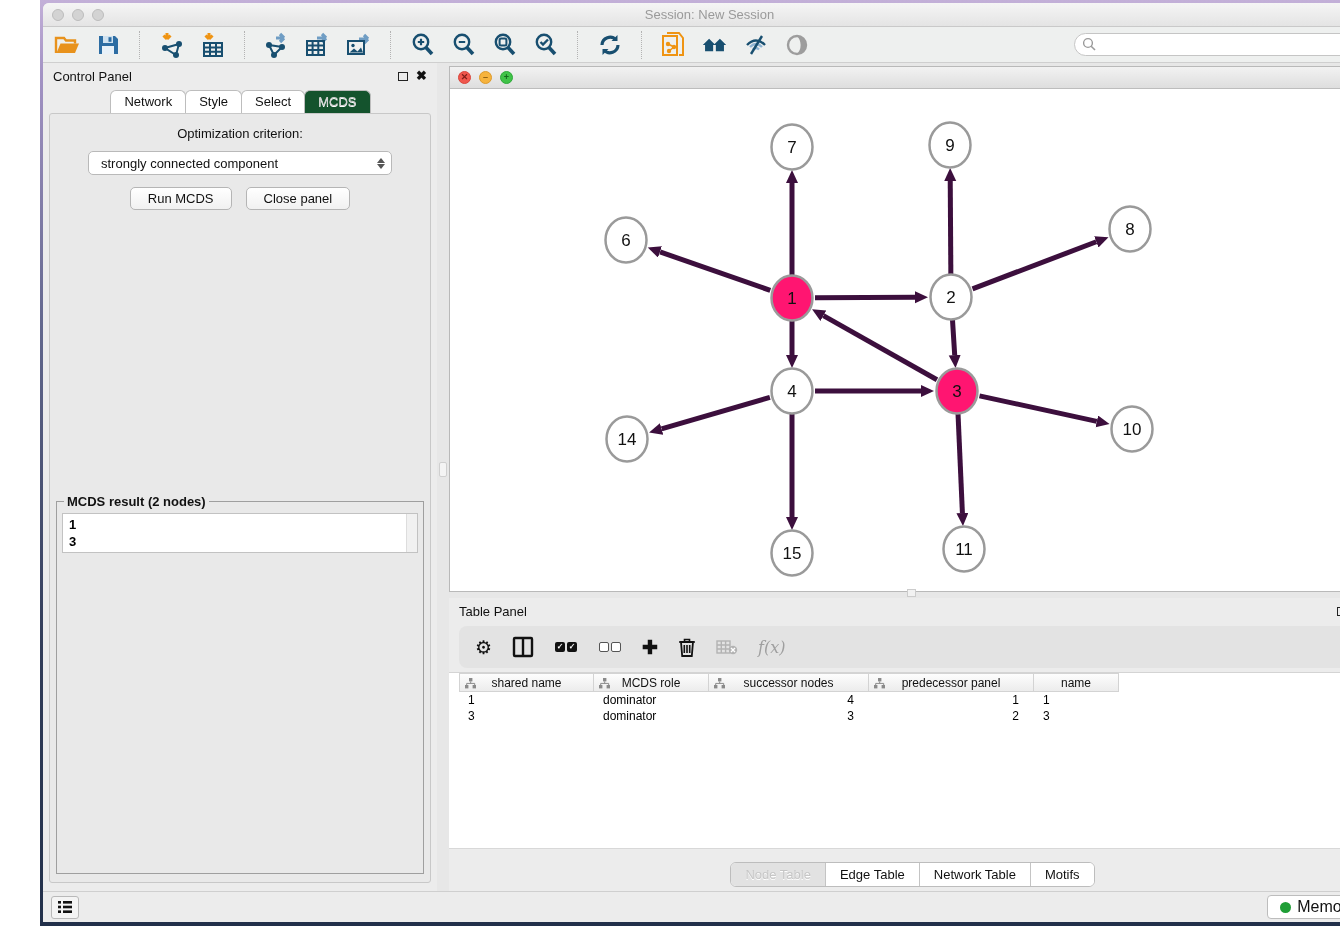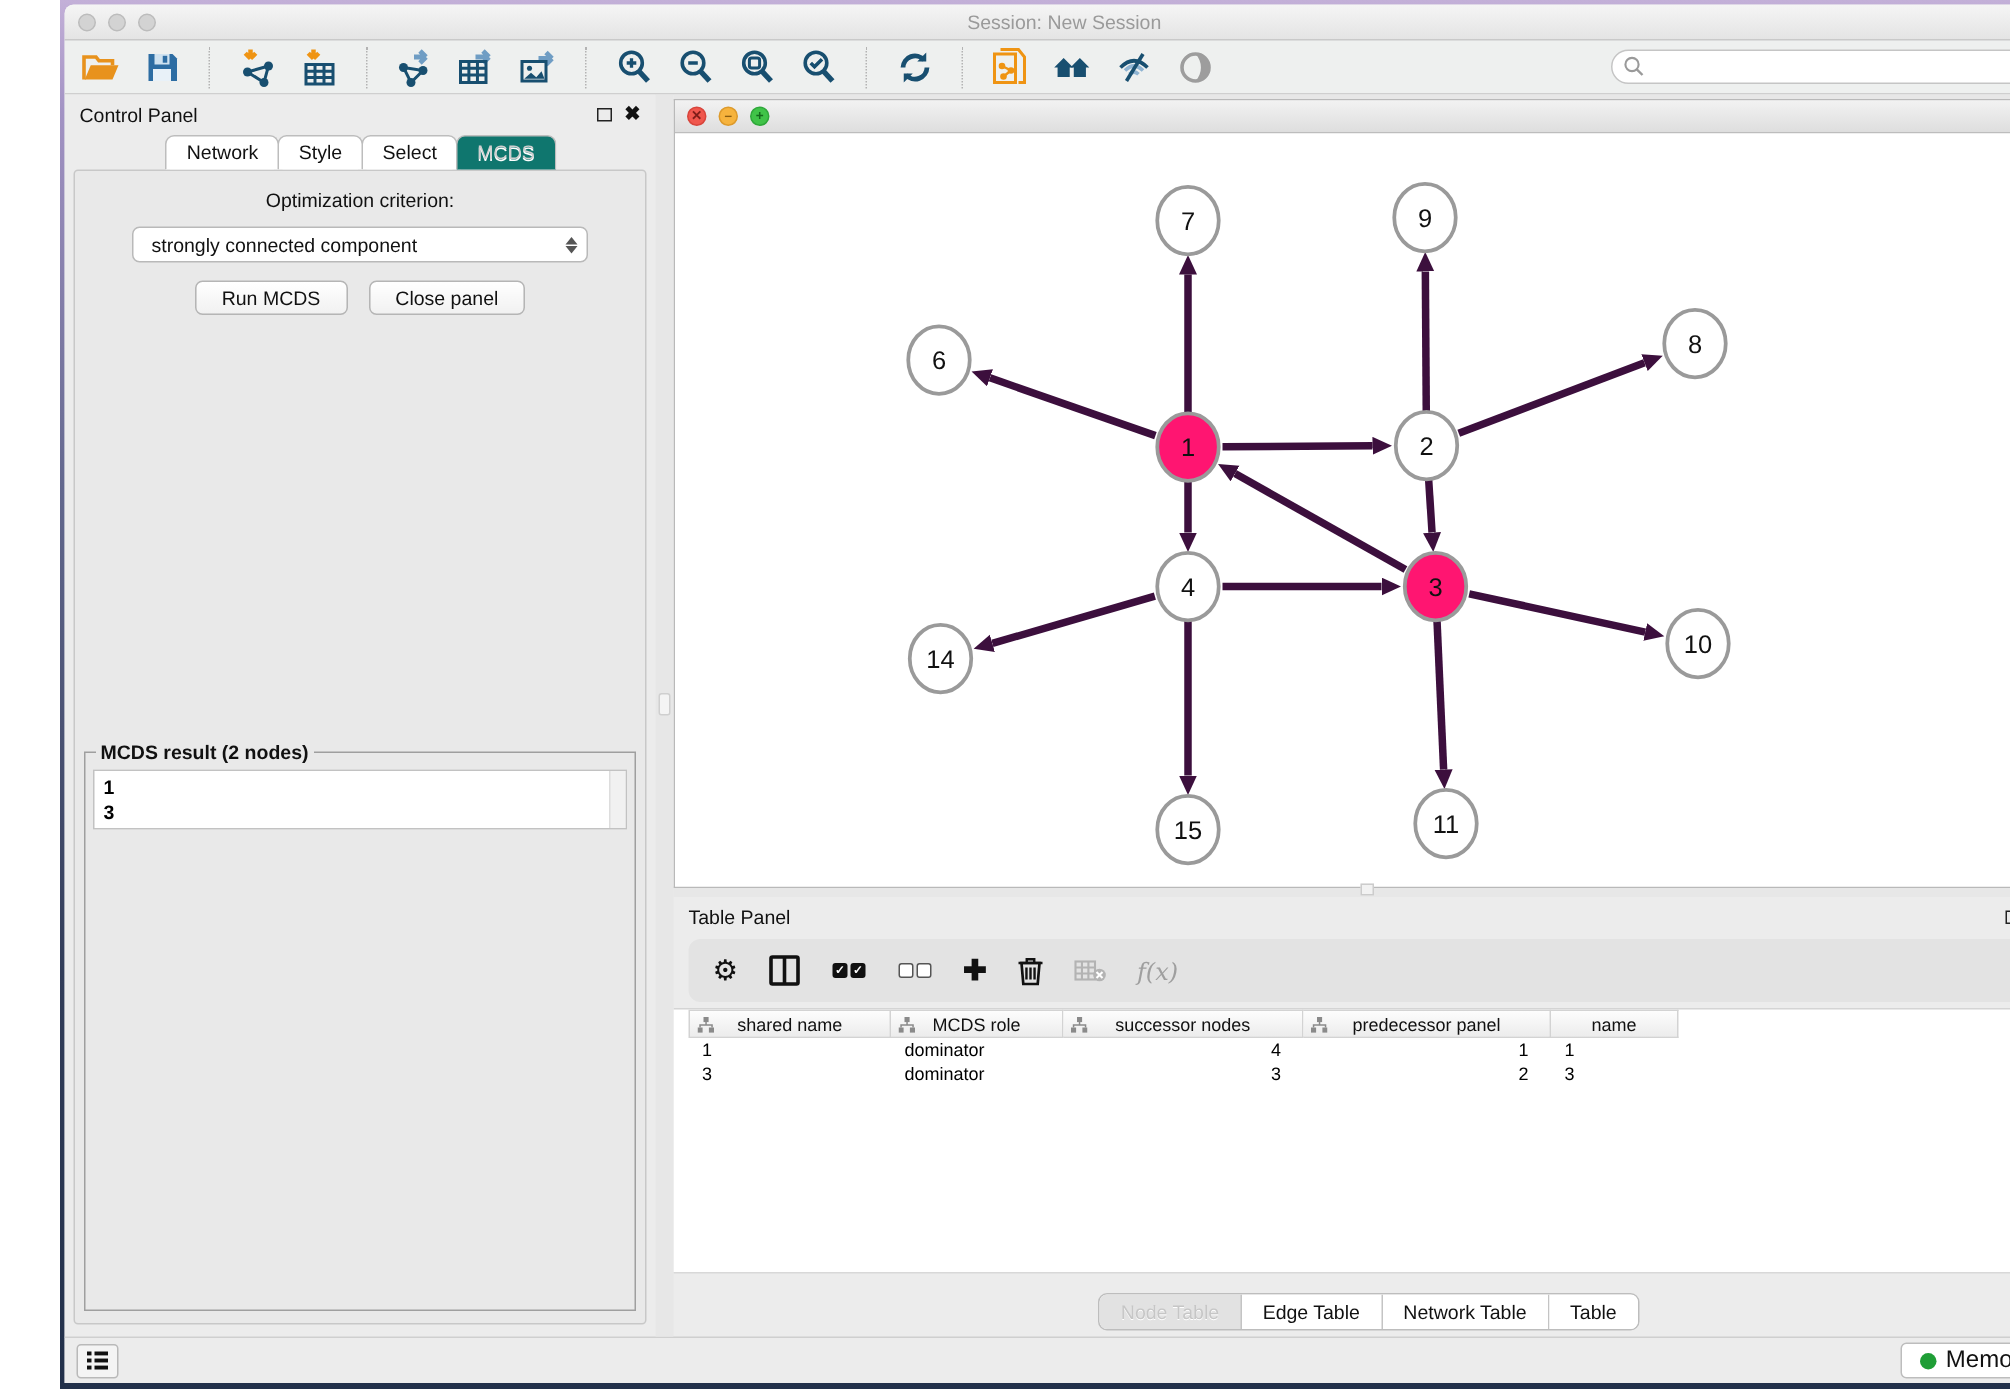--- a/index.html
+++ b/index.html
@@ -34,21 +34,21 @@
 
   
   .cpanel { width:394px; background:#ececec; display:flex; flex-direction:column; flex:0 0 auto; }
   .panel-titlebar { height:26px; display:flex; align-items:center; padding:0 10px; font-size:13px; color:#111; }
   .panel-btns { margin-left:auto; display:flex; gap:8px; align-items:center; }
   .float-glyph { width:10px; height:9px; border:1.5px solid #222; display:inline-block; }
   .close-glyph { font-size:13px; font-weight:bold; color:#111; line-height:10px; }
   .cp-tabs { display:flex; justify-content:center; align-items:flex-end; height:24px; position:relative; z-index:2; }
   .cp-tab { background:#fff; border:1px solid #bdbdbd; border-bottom:none; border-radius:6px 6px 0 0;
     padding:3px 13px 4px; font-size:13px; color:#111; margin-right:-1px; }
-  .cp-tab.active { background:#0f766e; color:#cfcfcf; text-shadow:0 1px 0 #fff; }
+  .cp-tab.active { background:#14532d; color:#cfcfcf; text-shadow:0 1px 0 #fff; }
   .cp-body { flex:1; margin:0 6px 8px; background:#e9e9e9; border:1px solid #c8c8c8; border-radius:3px;
     display:flex; flex-direction:column; padding:12px 0 6px; min-height:0; }
   .opt-label { text-align:center; font-size:13px; color:#111; margin-bottom:10px; }
   .dropdown { margin:0 38px; height:24px; background:#fff; border:1px solid #b9b9b9; border-radius:5px;
     display:flex; align-items:center; padding:0 4px 0 12px; font-size:13px; color:#111; }
   .dd-arrows { margin-left:auto; display:flex; flex-direction:column; align-items:center; gap:1px; padding-right:2px; }
   .dd-arrows i { display:block; width:0; height:0; border-left:4px solid transparent; border-right:4px solid transparent; }
   .dd-up { border-bottom:5px solid #555; }
   .dd-down { border-top:5px solid #555; }
   .btn-row { display:flex; justify-content:center; gap:14px; margin-top:12px; }
@@ -485,21 +485,21 @@
                   <div class="td" style="width: 85px; text-align: left; padding-left: 9px; padding-right: 0px;">3</div>
                 </div>
               </div>
         </div>
         <div class="scroll-strip"></div>
         <div class="ttabs-bar">
           <div class="seg">
             <span class="seg-tab active">Node Table</span>
             <span class="seg-tab">Edge Table</span>
             <span class="seg-tab">Network Table</span>
-            <span class="seg-tab">Table</span>
+            <span class="seg-tab">Motifs</span>
           </div>
         </div>
       </div>
     </div>
   </div>
 
   <div class="statusbar">
     <span class="status-left-btn">
       <svg width="16" height="14" viewBox="0 0 16 14">
             <g fill="#111">

